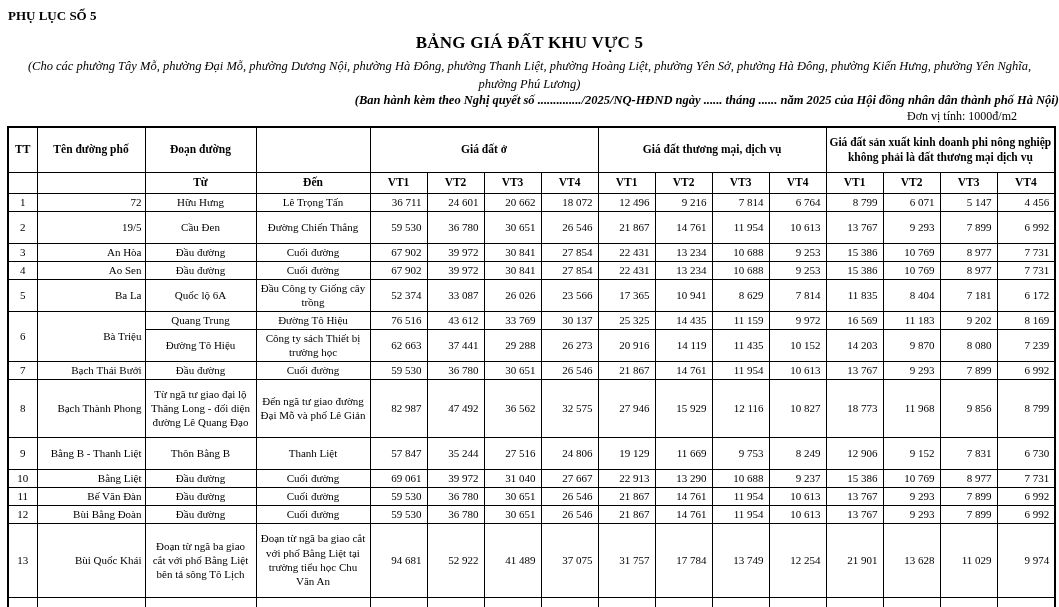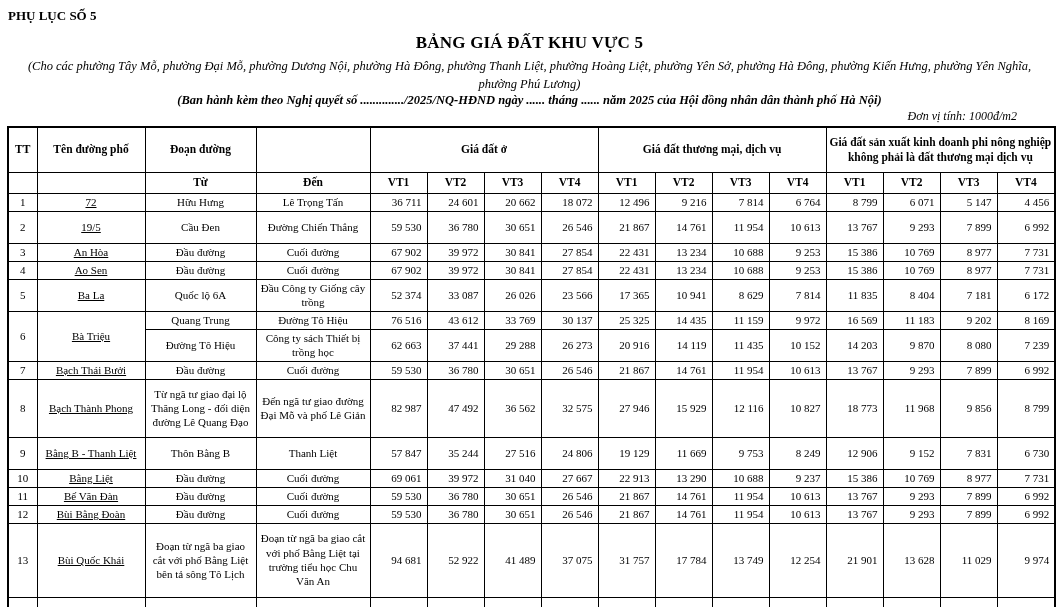--- a/index.html
+++ b/index.html
@@ -19,45 +19,45 @@
     position: absolute; top: 33px; left: 0; width: 100%;
     text-align: center; font-weight: bold; font-size: 17px; letter-spacing: .2px;
   }
   .doc-subtitle {
     position: absolute; top: 58px; left: 50%; transform: translateX(-50%);
     width: 1016px; text-align: center;
     font-weight: normal; font-style: italic; font-size: 12.5px; line-height: 1.4;
   }
   .doc-issuance {
     position: absolute; top: 93px; left: 0; width: 100%;
-    text-align: center; font-weight: bold; font-style: italic; font-size: 12.5px;
+    text-align: right; font-weight: bold; font-style: italic; font-size: 12.5px;
   }
   .unit-note {
     position: absolute; top: 109px; right: 42px;
-    font-style: italic; font-size: 12px;
+    font-size: 12px;
   }
 
   table.price-table {
     position: absolute; top: 126px; left: 7px; width: 1049px;
     border-collapse: collapse; table-layout: fixed;
     border: 2px solid #000;
   }
   .price-table th, .price-table td {
     border: 1px solid #000;
     overflow: hidden;
   }
   .price-table th {
     font-weight: bold; text-align: center; vertical-align: middle;
     font-size: 11.5px; line-height: 1.3; padding: 1px 2px;
   }
   .price-table td {
     font-size: 11px; line-height: 1.3; vertical-align: middle; padding: 1px 3px;
   }
   td.num { text-align: right; padding-right: 5px; white-space: nowrap; }
-  td.name { text-align: center; text-decoration: underline; }
+  td.name { text-align: right; }
   td.center { text-align: center; }
 </style>
 </head>
 <body>
 
 <div class="page">
 
   <div class="appendix">PHỤ LỤC SỐ 5</div>
   <div class="doc-title">BẢNG GIÁ ĐẤT KHU VỰC 5</div>
   <div class="doc-subtitle">(Cho các phường Tây Mỗ, phường Đại Mỗ, phường Dương Nội, phường Hà Đông, phường Thanh Liệt, phường Hoàng Liệt, phường Yên Sở, phường Hà Đông, phường Kiến Hưng, phường Yên Nghĩa, phường Phú Lương)</div>
@@ -216,21 +216,21 @@
           <td class="num">14 435</td>
           <td class="num">11 159</td>
           <td class="num">9 972</td>
           <td class="num">16 569</td>
           <td class="num">11 183</td>
           <td class="num">9 202</td>
           <td class="num">8 169</td>
         </tr>
         <tr style="height: 32px;">
           <td class="center">Đường Tô Hiệu</td>
-          <td class="center">Công ty sách Thiết bị trồng học</td>
+          <td class="center">Công ty sách Thiết bị trường học</td>
           <td class="num">62 663</td>
           <td class="num">37 441</td>
           <td class="num">29 288</td>
           <td class="num">26 273</td>
           <td class="num">20 916</td>
           <td class="num">14 119</td>
           <td class="num">11 435</td>
           <td class="num">10 152</td>
           <td class="num">14 203</td>
           <td class="num">9 870</td>

